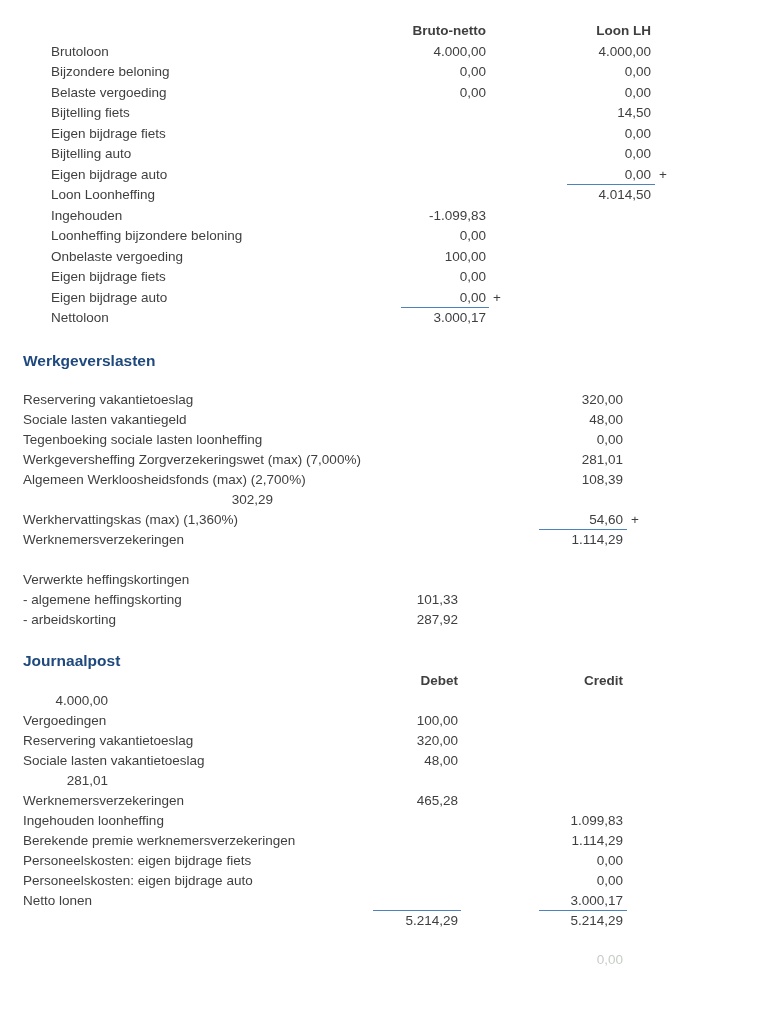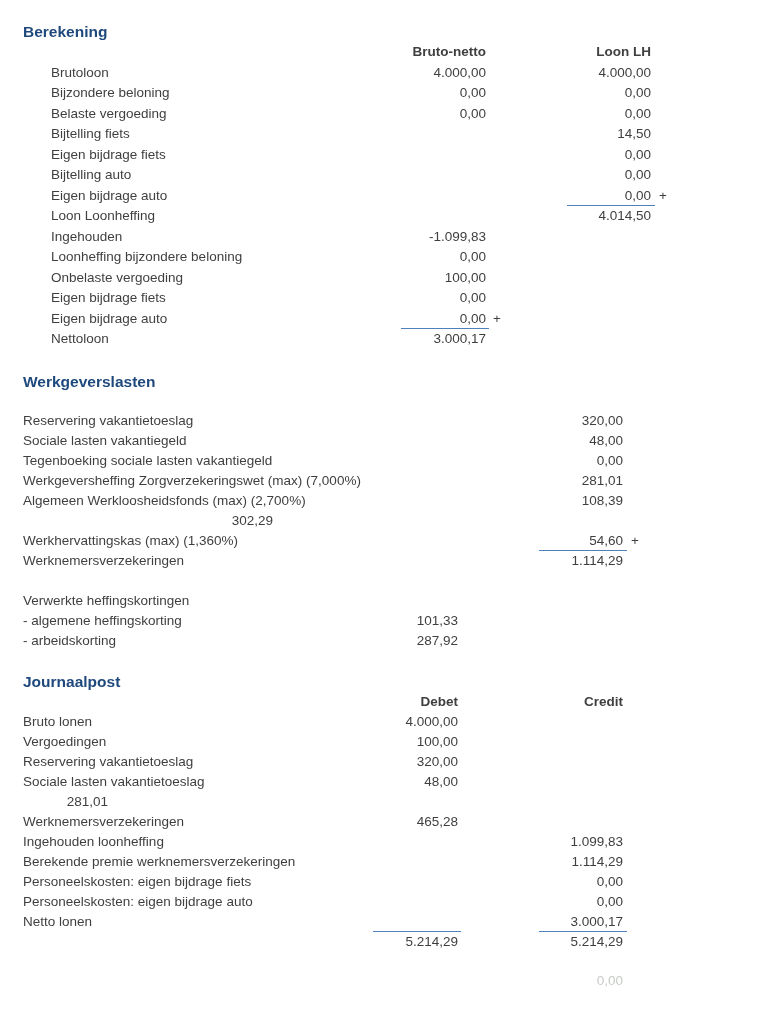--- a/index.html
+++ b/index.html
@@ -34,21 +34,20 @@
   .s3{margin-top:19.5px;}
   .footer-row{margin-top:19.5px;}
   .footer-row .cell{color:var(--faint,#c7ccc7);}
 </style>
 </head>
 <body>
 
 <div class="sheet">
 
   <section class="sec s1">
-    <div class="sec-title">Berekening</div>
     <div class="row head">
       <div class="label"></div>
       <div class="cell v1 colhead">Bruto-netto</div>
       <div class="op"></div>
       <div class="cell v2 colhead">Loon LH</div>
       <div class="op"></div>
     </div>
     <div class="rows">
         <div class="row">
           <div class="label">Brutoloon</div>
@@ -162,21 +161,21 @@
           <div class="op"></div>
         </div>
         <div class="row">
           <div class="label">Sociale lasten vakantiegeld</div>
           <div class="cell v1"></div>
           <div class="op"></div>
           <div class="cell v2">48,00</div>
           <div class="op"></div>
         </div>
         <div class="row">
-          <div class="label">Tegenboeking sociale lasten vakantiegeld</div>
+          <div class="label">Tegenboeking sociale lasten loonheffing</div>
           <div class="cell v1"></div>
           <div class="op"></div>
           <div class="cell v2">0,00</div>
           <div class="op"></div>
         </div>
         <div class="row">
           <div class="label">Werkgeversheffing Zorgverzekeringswet (max) (7,000%)</div>
           <div class="cell v1"></div>
           <div class="op"></div>
           <div class="cell v2">281,01</div>
@@ -244,21 +243,20 @@
     <div class="sec-title">Journaalpost</div>
     <div class="row head">
       <div class="label"></div>
       <div class="cell v1 colhead">Debet</div>
       <div class="op"></div>
       <div class="cell v2 colhead">Credit</div>
       <div class="op"></div>
     </div>
     <div class="rows">
         <div class="row">
-          <div class="label">Bruto lonen</div>
           <div class="cell v1">4.000,00</div>
           <div class="op"></div>
           <div class="cell v2"></div>
           <div class="op"></div>
         </div>
         <div class="row">
           <div class="label">Vergoedingen</div>
           <div class="cell v1">100,00</div>
           <div class="op"></div>
           <div class="cell v2"></div>

